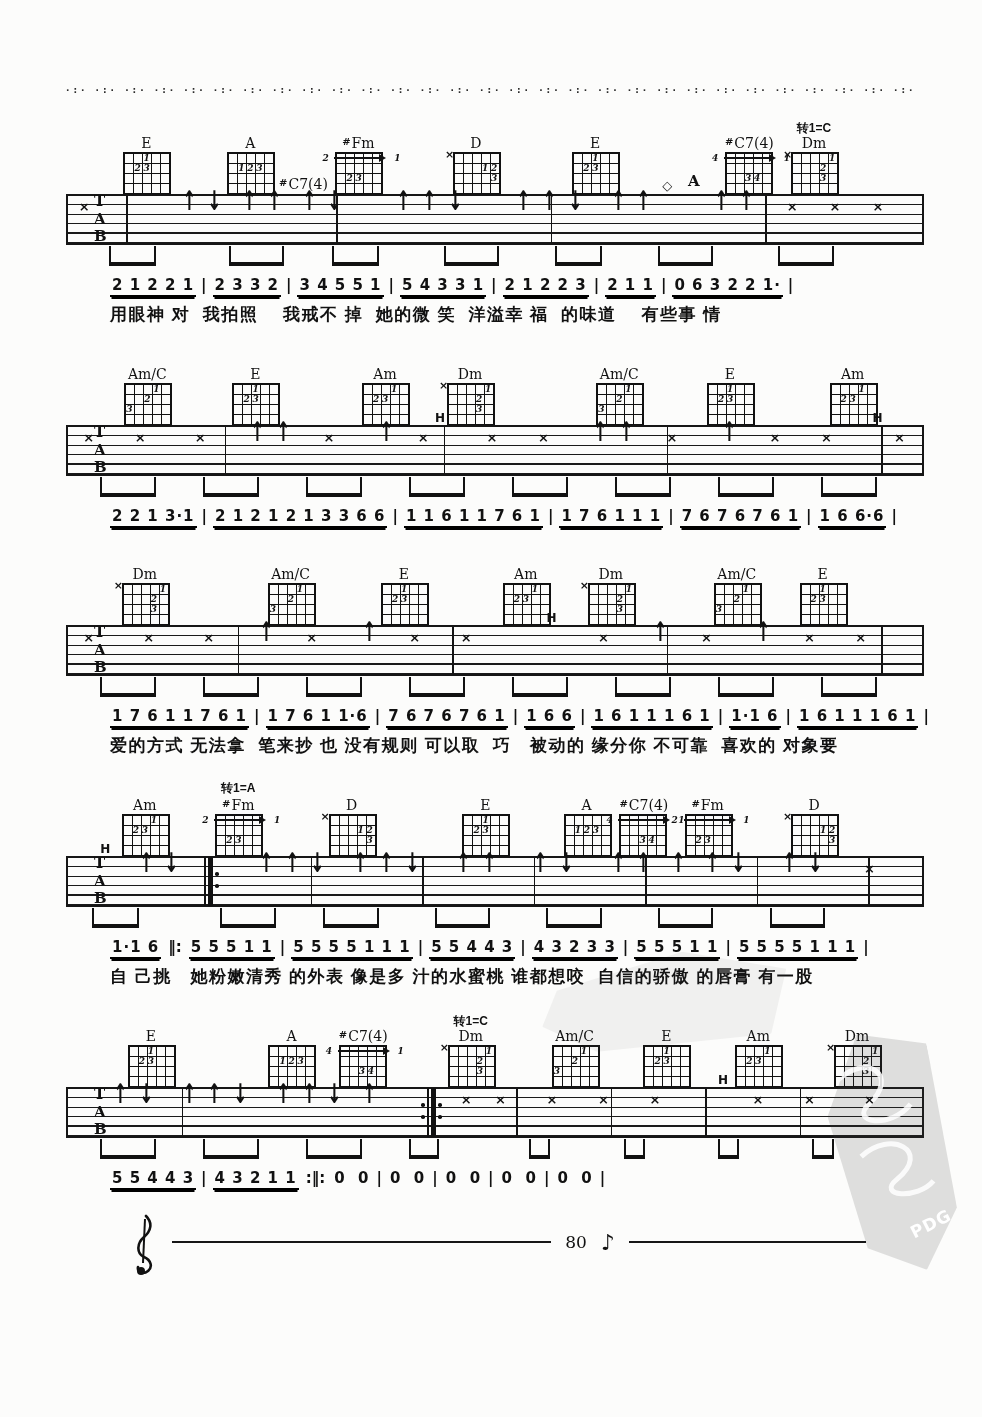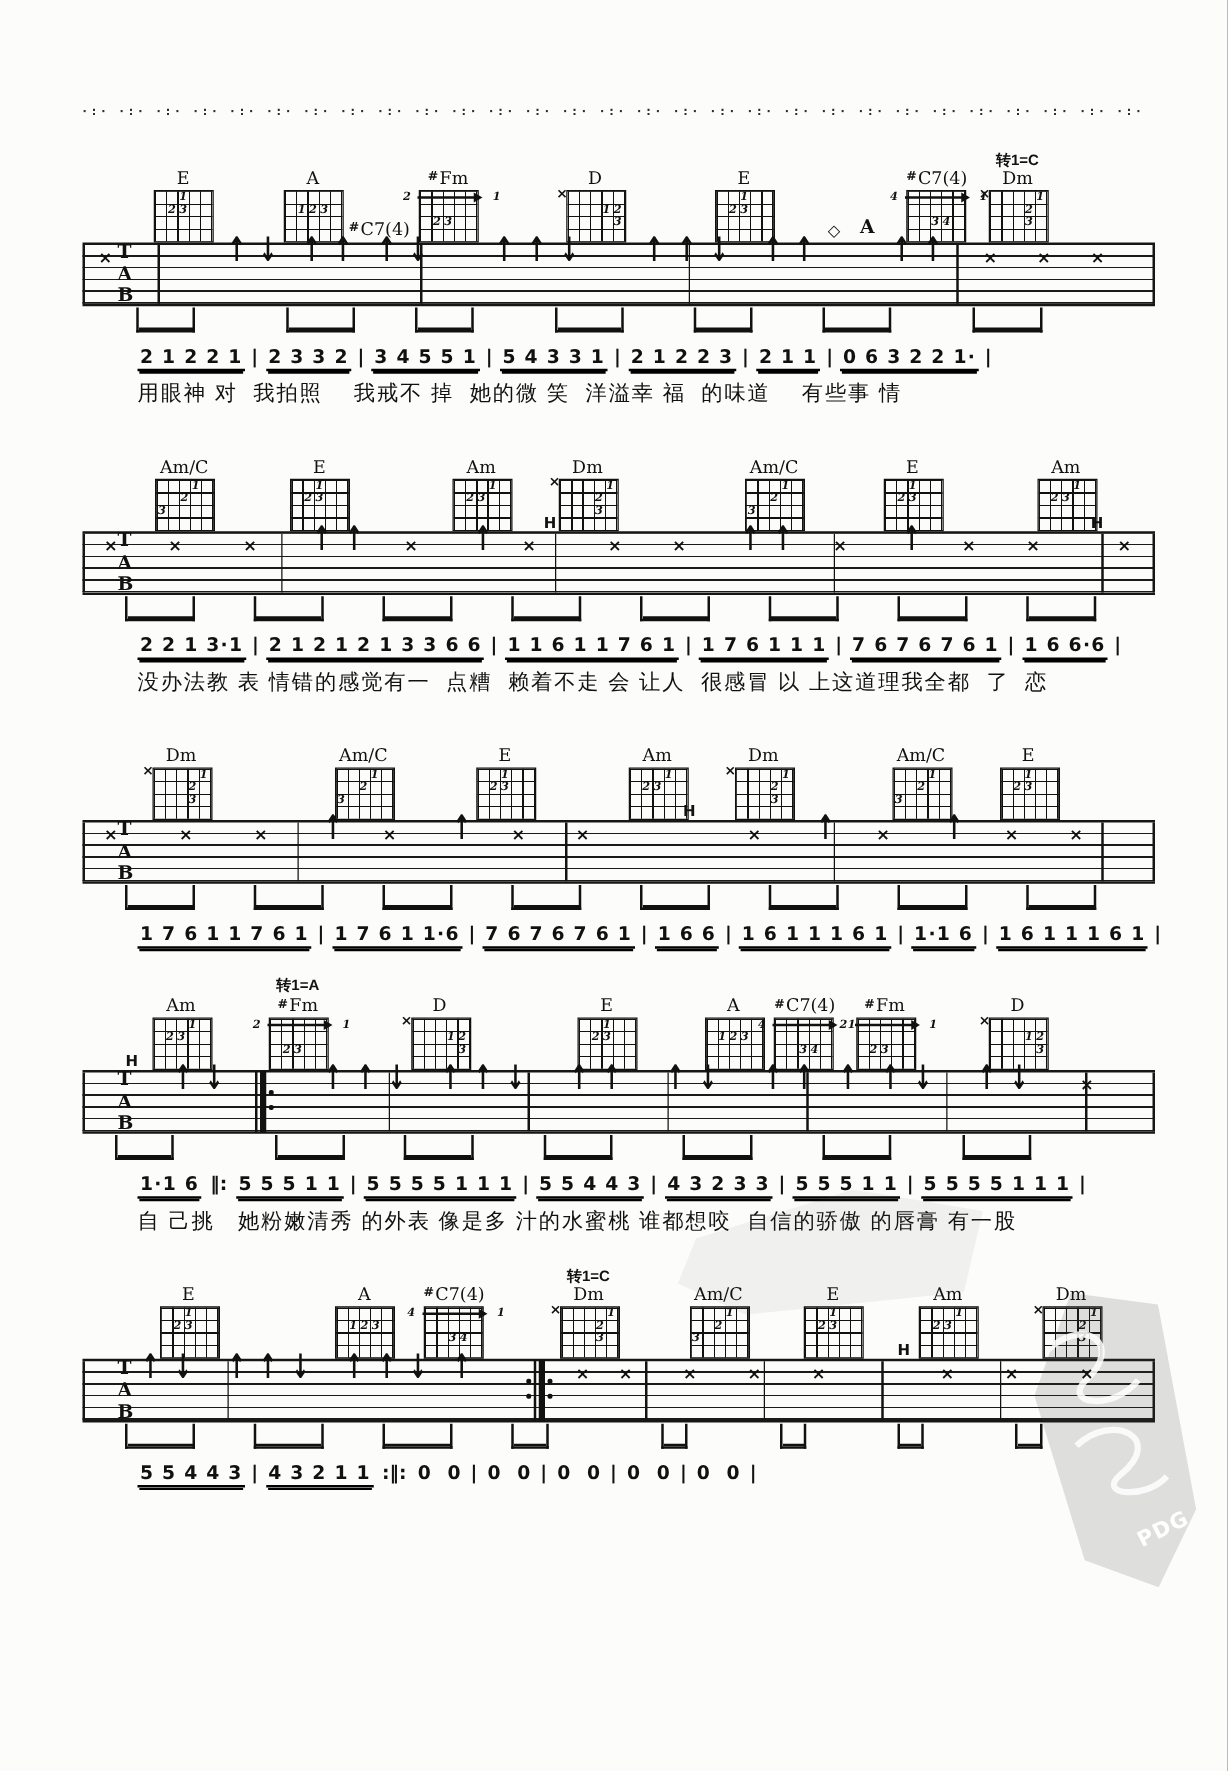--- a/index.html
+++ b/index.html
@@ -54,21 +54,21 @@
   .beams{position:relative;height:24px;}
   .beam{position:absolute;top:1px;height:18px;border-left:2px solid #111;border-right:2px solid #111;
         border-bottom:2.5px solid #111;box-shadow:inset 0 -6px 0 -4px #111;}
   
   .numbers{margin:5px 0 0 44px;font:bold 15px "DejaVu Sans",sans-serif;line-height:22px;
            letter-spacing:1px;white-space:pre;}
   .ngrp{border-bottom:2px solid #000;box-shadow:0 3.5px 0 -1.5px #000;padding:0 2px 1px;}
   .ngrp.rest{border-bottom:none;box-shadow:none;}
   .nsep{padding:0 5px;}
   .nrep{padding:0 7px;letter-spacing:0;}
-  .lyrics{margin:7px 0 6px 44px;font-weight:normal;font-size:17px;line-height:24px;
+  .lyrics{margin:7px 0 6px 44px;font-weight:bold;font-size:17px;line-height:24px;
           letter-spacing:1.5px;white-space:pre;font-family:sans-serif;}
   
   .footer{display:flex;align-items:center;gap:14px;margin:16px 58px 0 66px;}
   .clef{flex:0 0 auto;margin-top:8px;}
   .fline{border-top:2px solid #161616;height:0;}
   .f1{flex:1.6;}
   .f2{flex:1;}
   .pnum{font-size:17px;font-family:"DejaVu Serif",serif;}
   .note8{font-size:22px;}
   
@@ -302,21 +302,20 @@
               <i class="beam" style="left: 16%; width: 6%;"></i>
               <i class="beam" style="left: 28%; width: 6%;"></i>
               <i class="beam" style="left: 40%; width: 6%;"></i>
               <i class="beam" style="left: 52%; width: 6%;"></i>
               <i class="beam" style="left: 64%; width: 6%;"></i>
               <i class="beam" style="left: 76%; width: 6%;"></i>
               <i class="beam" style="left: 88%; width: 6%;"></i>
             </div>
           </div>
           <div class="numbers"><span class="ngrp">2 2 1 3·1</span><span class="nsep">|</span><span class="ngrp">2 1 2 1 2 1 3 3 6 6</span><span class="nsep">|</span><span class="ngrp">1 1 6 1 1 7 6 1</span><span class="nsep">|</span><span class="ngrp">1 7 6 1 1 1</span><span class="nsep">|</span><span class="ngrp">7 6 7 6 7 6 1</span><span class="nsep">|</span><span class="ngrp">1 6 6·6</span><span class="nsep">|</span></div>
-          <div class="lyrics">没办法教 表 情错的感觉有一  点糟  赖着不走 会 让人  很感冒 以 上这道理我全都  了  恋</div>
         </section>
         <section class="system">
           <div class="chord-row">
             <div class="chord" style="left: 6.5%;">
               <span class="xm">×</span>
               <div class="clabel"><span>Dm</span></div>
               <div class="grid">
                 <i class="finger" style="left: 37px; top: 1px;">1</i>
                 <i class="finger" style="left: 28px; top: 11px;">2</i>
                 <i class="finger" style="left: 28px; top: 21px;">3</i>
@@ -404,20 +403,21 @@
               <i class="beam" style="left: 16%; width: 6%;"></i>
               <i class="beam" style="left: 28%; width: 6%;"></i>
               <i class="beam" style="left: 40%; width: 6%;"></i>
               <i class="beam" style="left: 52%; width: 6%;"></i>
               <i class="beam" style="left: 64%; width: 6%;"></i>
               <i class="beam" style="left: 76%; width: 6%;"></i>
               <i class="beam" style="left: 88%; width: 6%;"></i>
             </div>
           </div>
           <div class="numbers"><span class="ngrp">1 7 6 1 1 7 6 1</span><span class="nsep">|</span><span class="ngrp">1 7 6 1 1·6</span><span class="nsep">|</span><span class="ngrp">7 6 7 6 7 6 1</span><span class="nsep">|</span><span class="ngrp">1 6 6</span><span class="nsep">|</span><span class="ngrp">1 6 1 1 1 6 1</span><span class="nsep">|</span><span class="ngrp">1·1 6</span><span class="nsep">|</span><span class="ngrp">1 6 1 1 1 6 1</span><span class="nsep">|</span></div>
+          <div class="lyrics">爱的方式 无法拿  笔来抄 也 没有规则 可以取  巧   被动的 缘分你 不可靠  喜欢的 对象要</div>
         </section>
         <section class="system">
           <div class="chord-row">
             <div class="chord" style="left: 6.5%;">
               <div class="clabel"><span>Am</span></div>
               <div class="grid">
                 <i class="finger" style="left: 28px; top: 1px;">1</i>
                 <i class="finger" style="left: 10px; top: 11px;">2</i>
                 <i class="finger" style="left: 19px; top: 11px;">3</i>
               </div>
@@ -661,20 +661,31 @@
               <i class="beam" style="left: 40%; width: 3%;"></i>
               <i class="beam" style="left: 54%; width: 2%;"></i>
               <i class="beam" style="left: 65%; width: 2%;"></i>
               <i class="beam" style="left: 76%; width: 2%;"></i>
               <i class="beam" style="left: 87%; width: 2%;"></i>
             </div>
           </div>
           <div class="numbers"><span class="ngrp">5 5 4 4 3</span><span class="nsep">|</span><span class="ngrp">4 3 2 1 1</span><span class="nrep">:‖:</span><span class="ngrp rest">0  0</span><span class="nsep">|</span><span class="ngrp rest">0  0</span><span class="nsep">|</span><span class="ngrp rest">0  0</span><span class="nsep">|</span><span class="ngrp rest">0  0</span><span class="nsep">|</span><span class="ngrp rest">0  0</span><span class="nsep">|</span></div>
         </section>
       </div>
+    <div class="footer">
+      <svg class="clef" width="26" height="66" viewBox="0 0 26 66">
+        <path d="M14 3 C21 10 19 18 12 24 C5 30 4 40 12 44 C19 47 21 54 16 58 C11 62 5 59 6 54" fill="none" stroke="#111" stroke-width="2.6" stroke-linecap="round"></path>
+        <path d="M13 6 L11 50" fill="none" stroke="#111" stroke-width="2"></path>
+        <circle cx="9" cy="58" r="4" fill="#111"></circle>
+      </svg>
+      <i class="fline f1"></i>
+      <span class="pnum">80</span>
+      <span class="note8">♪</span>
+      <i class="fline f2"></i>
+    </div>
   </div>
   <div class="wm wm-blob"></div>
   <div class="wm wm-band">
     <svg width="105" height="200" viewBox="0 0 105 200">
       <path d="M20 30 C55 10 80 40 45 60 C20 75 60 90 85 70" fill="none" stroke="#fff" stroke-width="5" opacity=".85"></path>
       <path d="M25 110 C60 90 95 120 55 140 C30 152 70 165 90 150" fill="none" stroke="#fff" stroke-width="5" opacity=".85"></path>
     </svg>
     <span class="wm-text">PDG</span>
   </div>
 </div>

